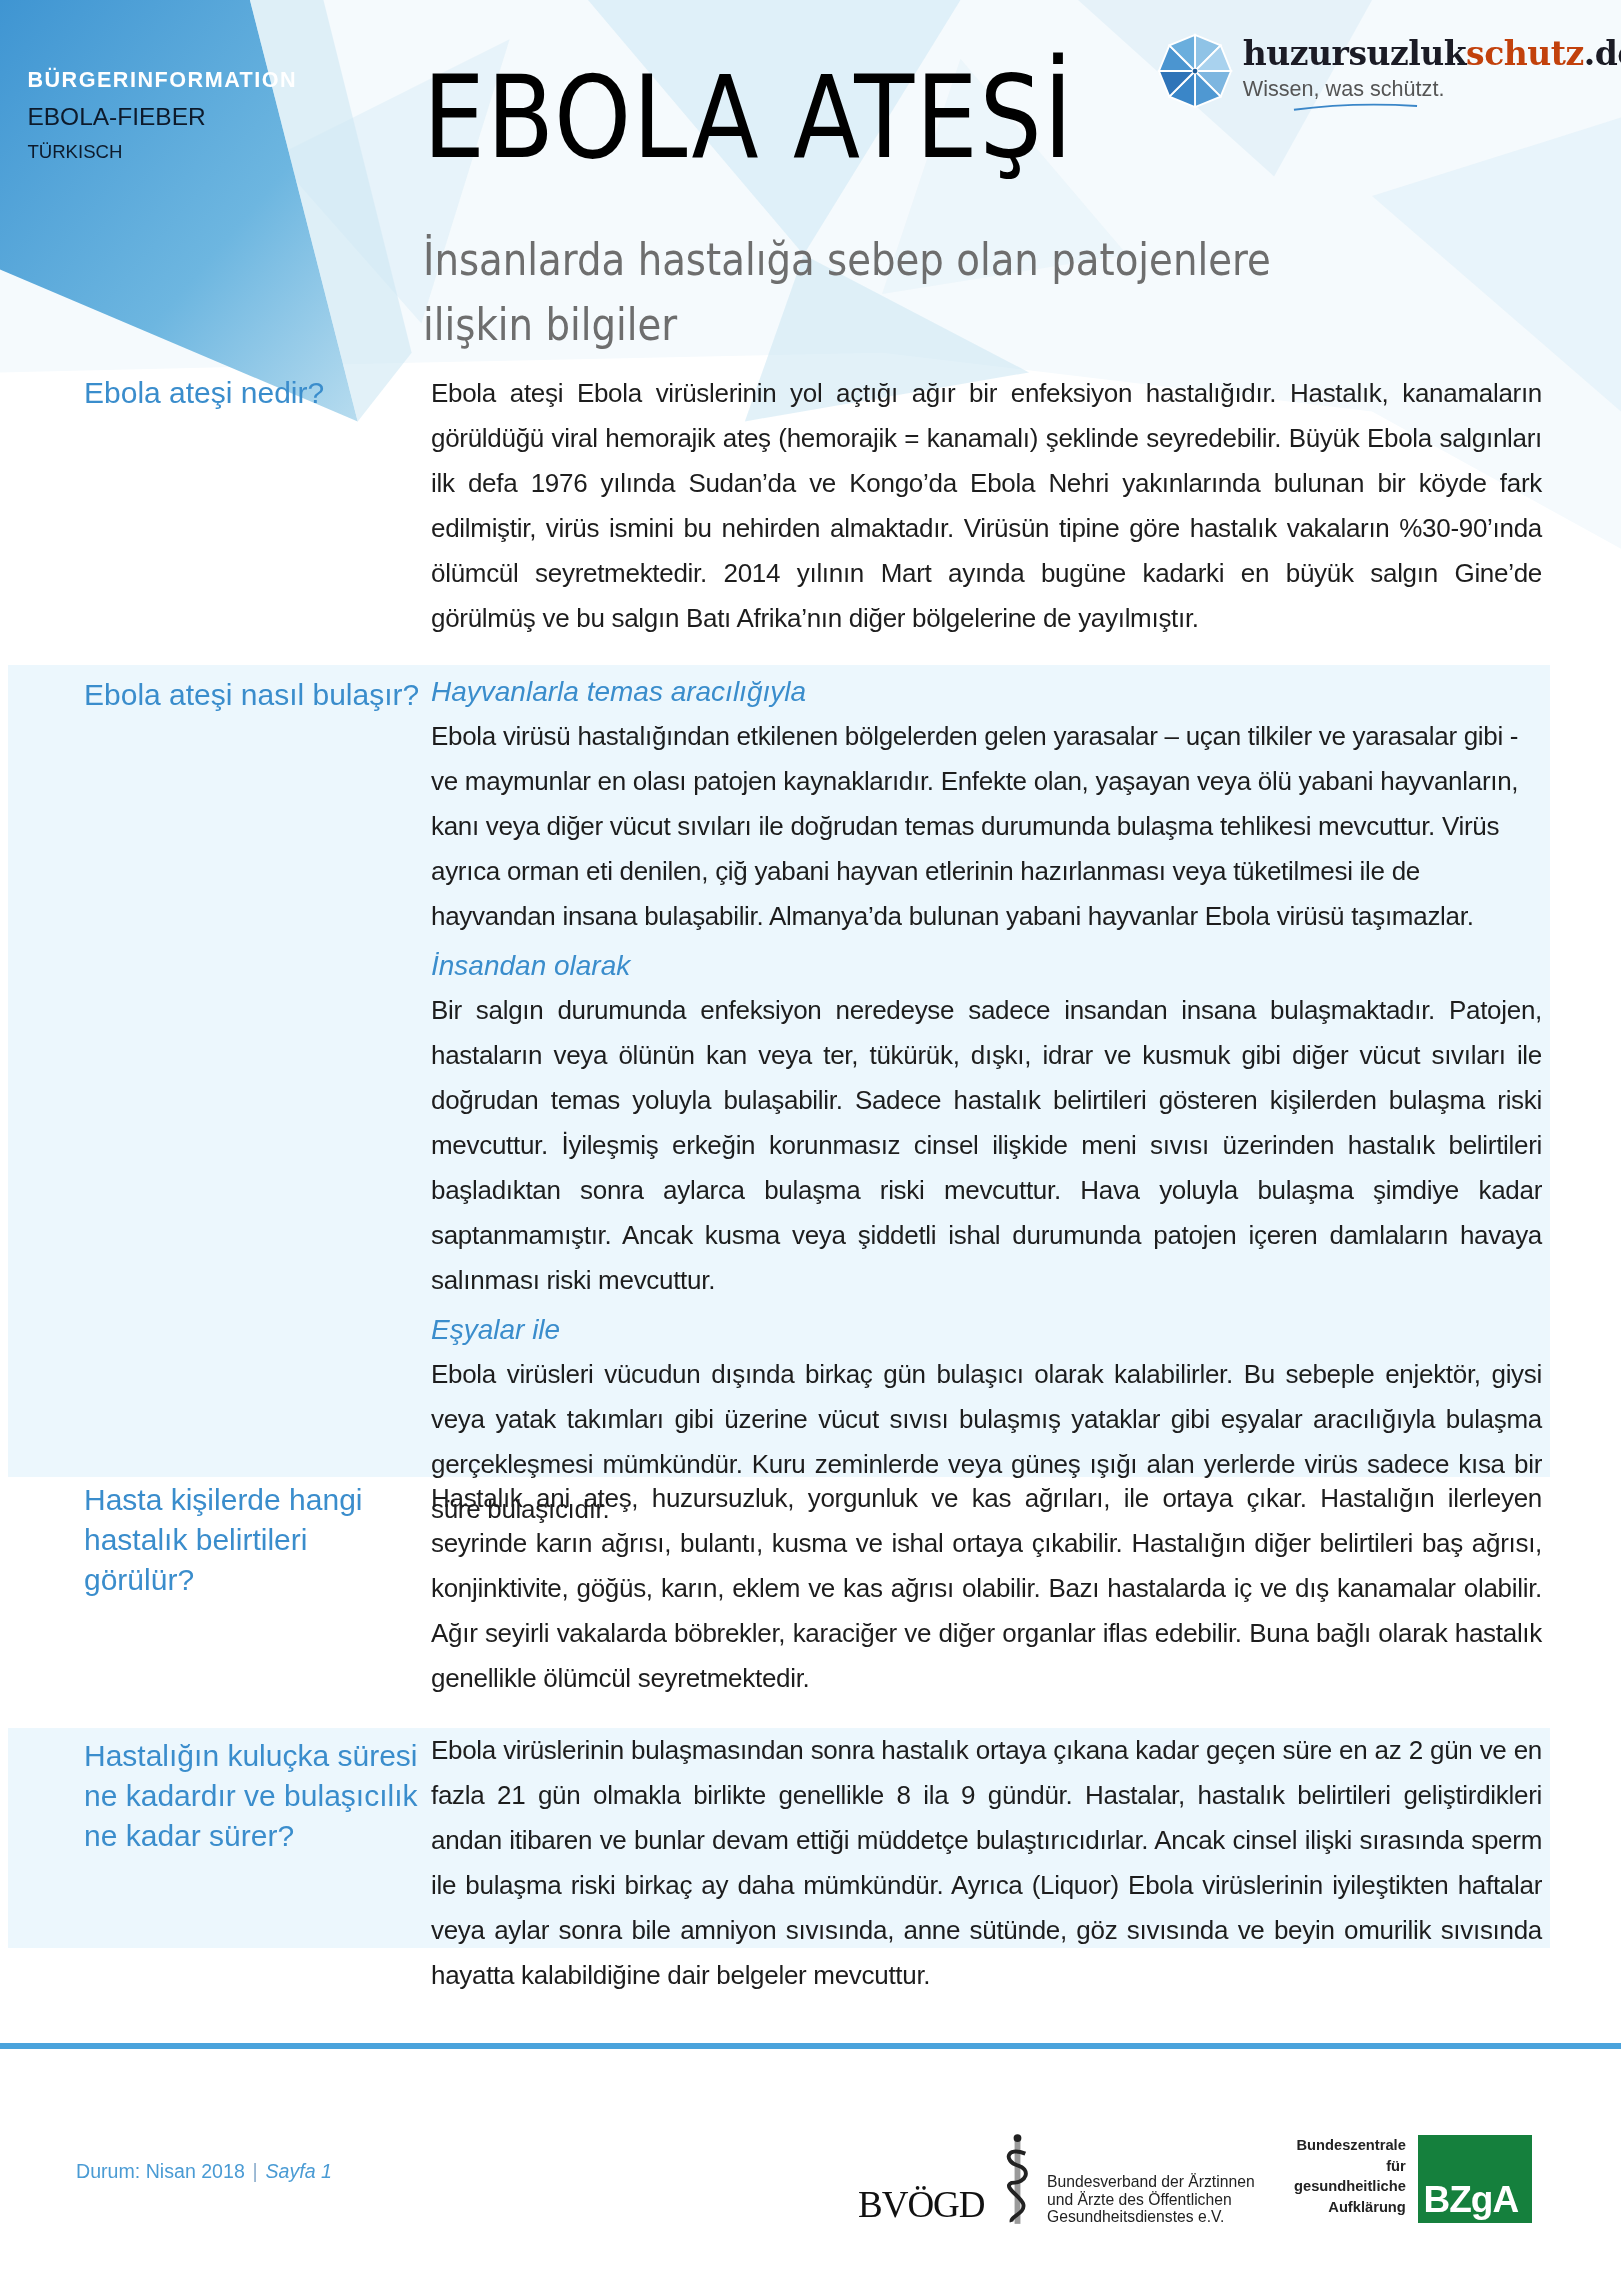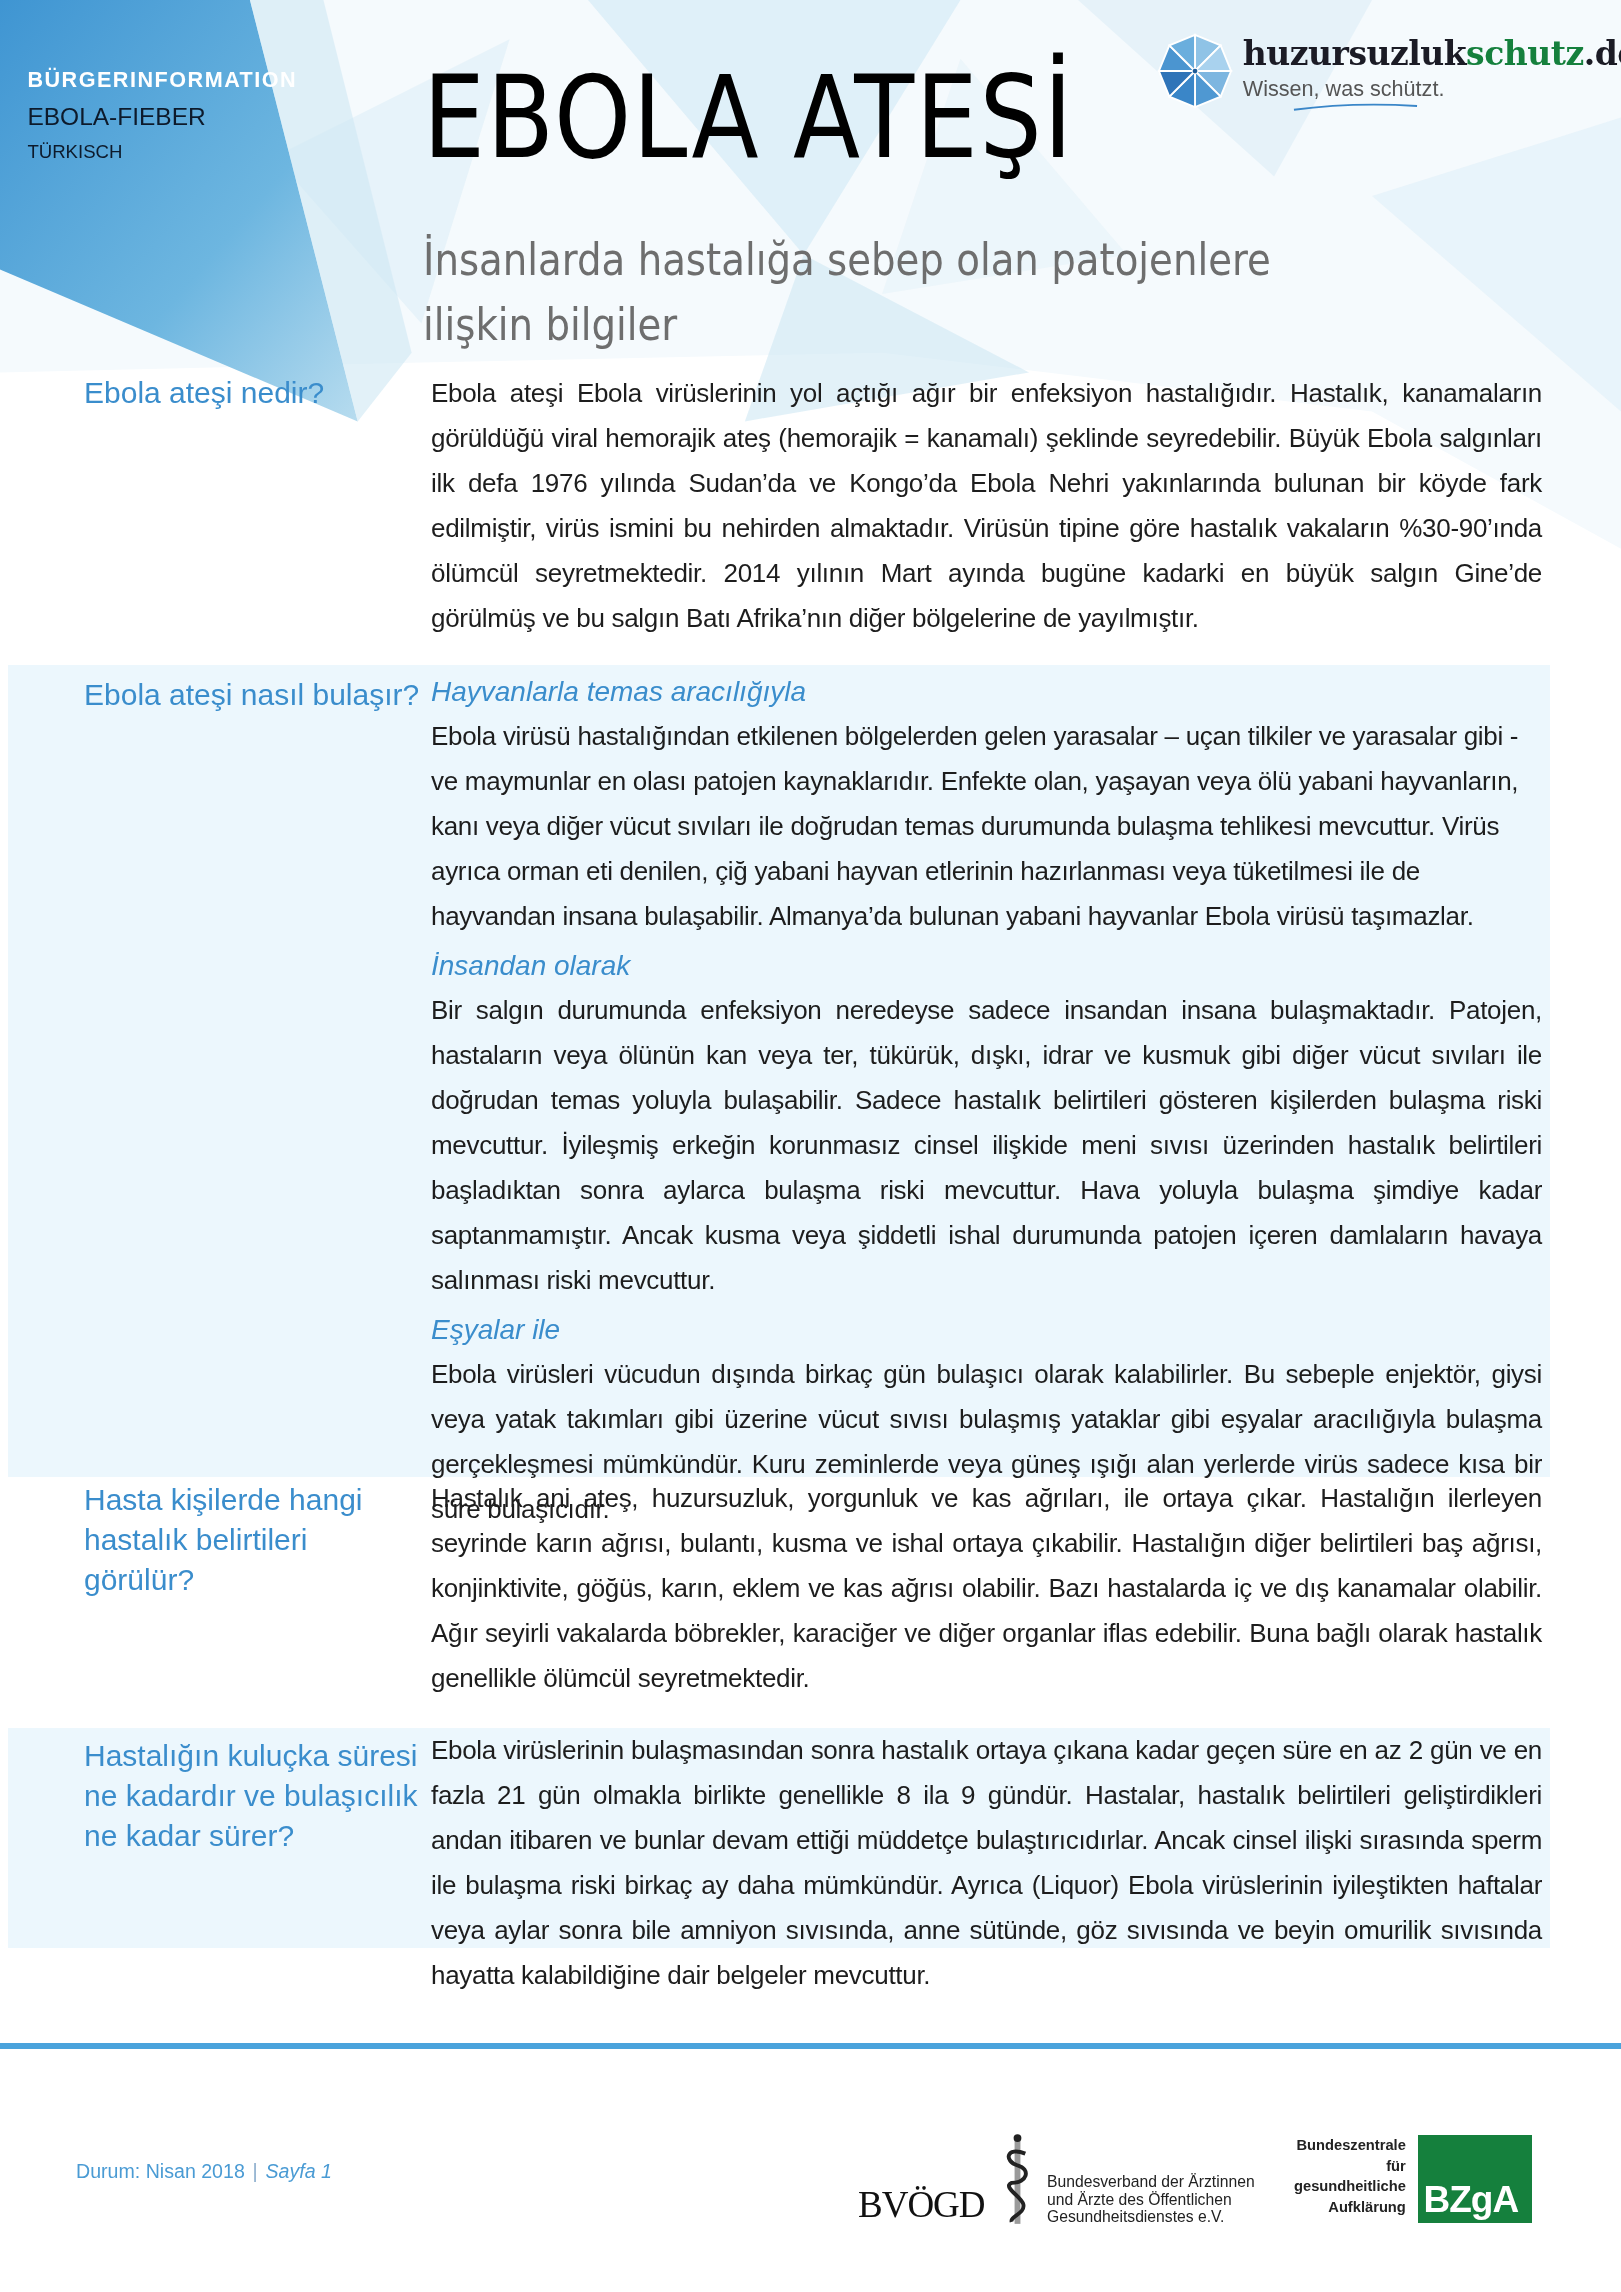--- a/index.html
+++ b/index.html
@@ -21,21 +21,21 @@
   }
   .subtitle {
     position: absolute; left: 423px; top: 227px; width: 1127px; z-index: 2;
     color: #6e6e6e; font-size: 45px; line-height: 65px;
     font-family: "DejaVu Sans", sans-serif;
     transform: scaleX(0.86); transform-origin: left top;
   }
   .logo { position: absolute; left: 1157px; top: 33px; z-index: 2; display: flex; align-items: flex-start; }
   .logo-text { margin-left: 9.8px; }
   .logo-name { font-family: "DejaVu Serif", serif; font-weight: bold; font-size: 33px; color: #1b1b25; letter-spacing: -0.5px; line-height: 41px; }
-  .logo-name .accent { color: #15803d; }
+  .logo-name .accent { color: #c2410c; }
   .logo-tag { font-size: 21.6px; color: #555; margin-top: 2px; position: relative; display: inline-block; }
   .logo-tag svg { position: absolute; left: 49px; top: 25.5px; }
 
   .section { position: absolute; left: 8px; width: 1542px; z-index: 2; }
   .section.shaded { background: #ecf7fd; }
   .q { position: absolute; left: 76px; width: 338px; color: #3a8dcc; font-size: 30px; line-height: 40px; }
   .body-col { position: absolute; left: 423px; width: 1111px; }
   .para {
     color: #1d1d1d; font-size: 26px; line-height: 45px; text-align: justify; margin: 0;
     font-family: "Liberation Sans", sans-serif; letter-spacing: -0.3px;

